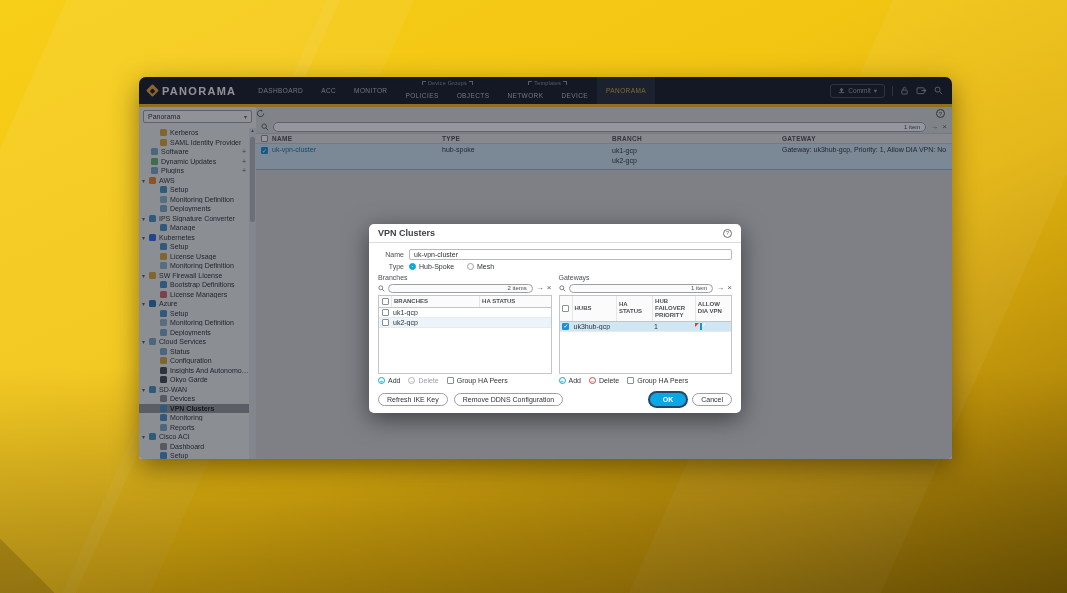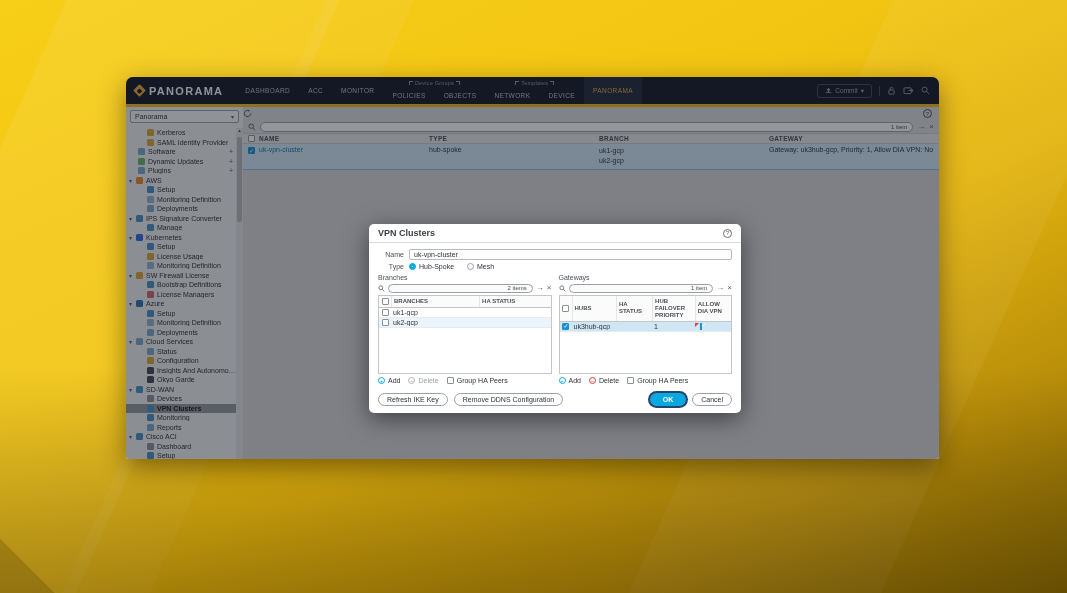--- a/index.html
+++ b/index.html
@@ -8,21 +8,21 @@
        background:linear-gradient(155deg,#f7ce18 0%,#f2c513 38%,#e3b40f 58%,#b98e0a 80%,#7e6205 100%)}
   .streak{position:absolute;background:rgba(255,255,255,.07);transform:rotate(24deg);pointer-events:none}
   .s1{left:-60px;top:-180px;width:250px;height:980px}
   .s2{left:210px;top:-220px;width:80px;height:980px;background:rgba(255,255,255,.05)}
   .s3{right:60px;top:-240px;width:230px;height:1050px;background:rgba(255,255,255,.05)}
   .bgbar{position:absolute;background:rgba(92,68,2,.25);pointer-events:none}
   .b1{left:-90px;bottom:-150px;width:420px;height:70px;transform:rotate(45deg)}
   body::after{content:'';position:absolute;inset:0;background:linear-gradient(to bottom,rgba(0,0,0,0) 62%,rgba(55,38,0,.35) 100%);pointer-events:none}
 
   
-  .win{position:absolute;left:126px;top:77px;width:813px;height:382px;border-radius:7px 7px 3px 3px;
+  .win{position:absolute;left:139px;top:77px;width:813px;height:382px;border-radius:7px 7px 3px 3px;
        background:#dcdddd;box-shadow:0 8px 26px rgba(40,28,0,.5);overflow:hidden;z-index:1}
   .topnav{height:27px;background:#171c28;display:flex;align-items:stretch}
   .brand{display:flex;align-items:center;gap:5px;padding:0 13px 0 9px}
   .diamond{width:9px;height:9px;background:#e8a33d;transform:rotate(45deg);position:relative;border-radius:1px}
   .diamond::after{content:'';position:absolute;inset:2.5px;background:#171c28;border-radius:1px}
   .brand-name{color:#f2f3f5;font-size:11px;font-weight:bold;letter-spacing:1.3px}
   .tabs{display:flex;align-items:stretch;font-size:6.5px;color:#b9bfca;letter-spacing:.4px}
   .tab{display:flex;align-items:center;padding:0 9px;cursor:pointer}
   .tab.active{background:#242c3c;color:#dfa944}
   .tabgroup{display:flex;flex-direction:column}

